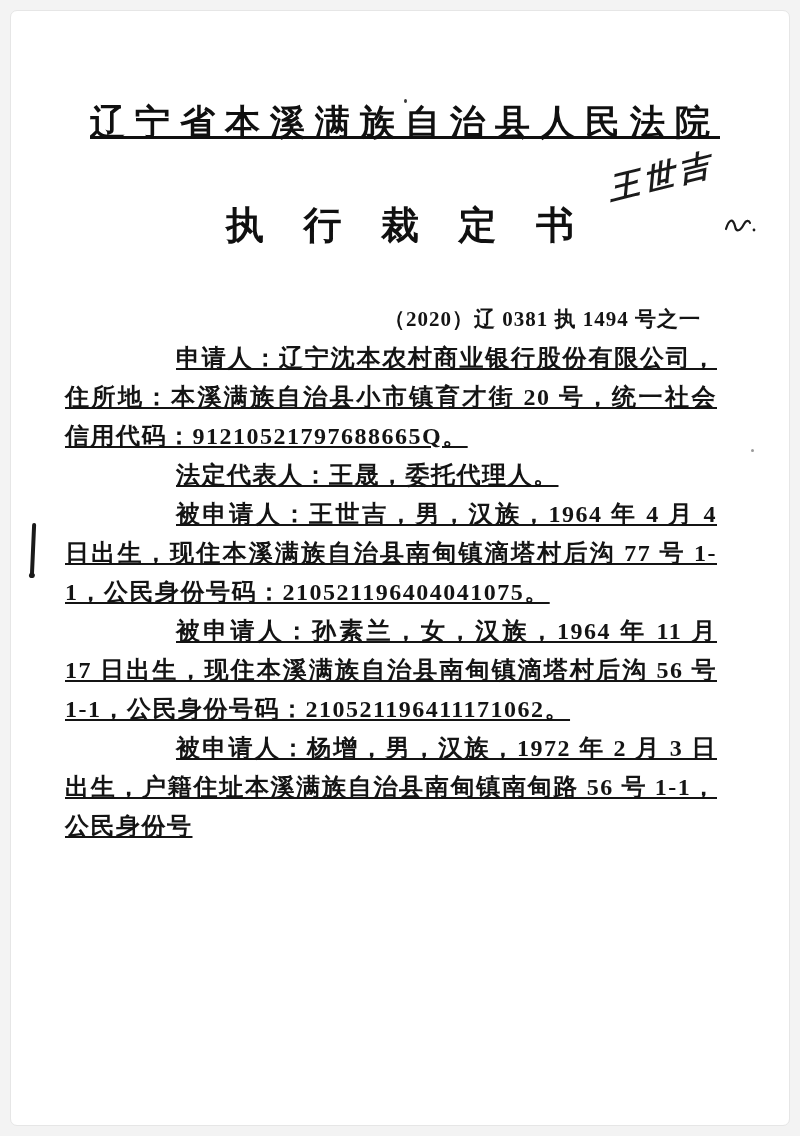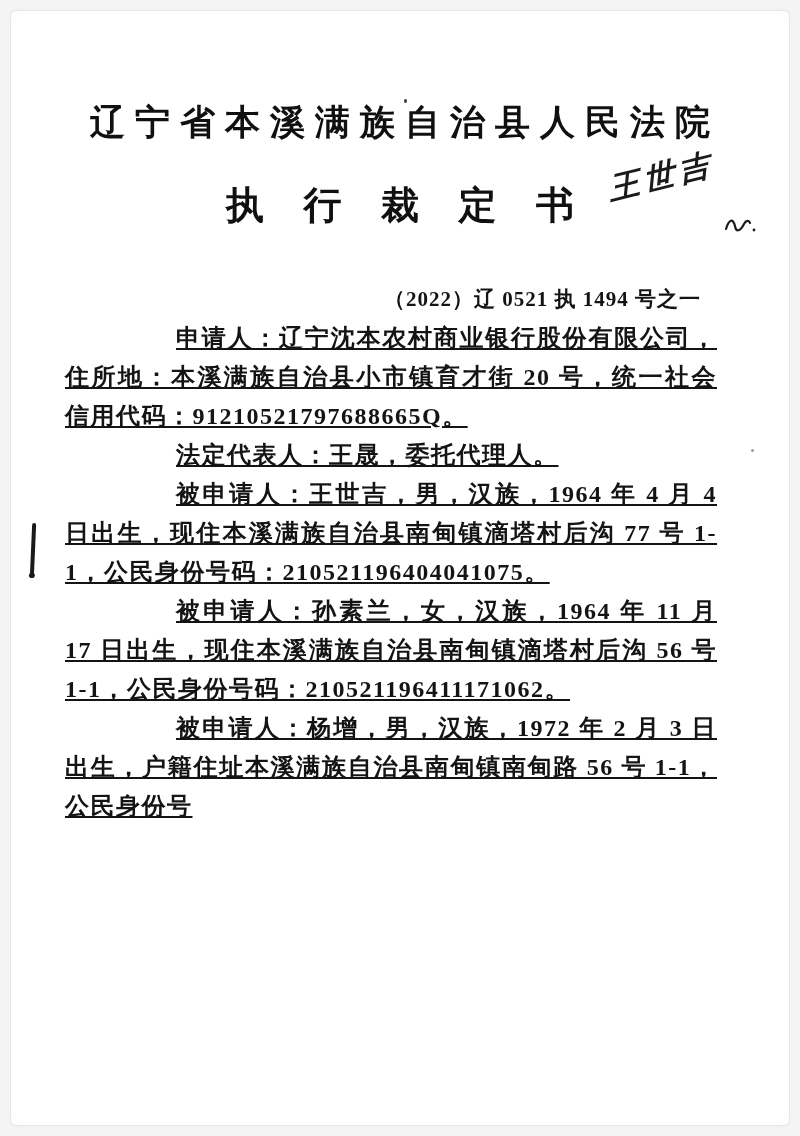--- a/index.html
+++ b/index.html
@@ -30,23 +30,24 @@
   .court-name {
     margin-top: 90px;
     text-align: center;
     font-size: 35px;
     font-weight: 700;
     letter-spacing: 10px;
     padding-left: 10px; 
     line-height: 44px;
     color: #101010;
     white-space: nowrap;
+    text-decoration: underline;
   }
   .doc-title {
-    margin-top: 36px;
+    margin-top: 56px;
     text-align: center;
     font-size: 38px;
     font-weight: 700;
     letter-spacing: 15px;
     padding-left: 15px;
     line-height: 48px;
     color: #101010;
     white-space: nowrap;
   }
   .case-number {
@@ -144,21 +145,21 @@
 
   <div class="doc-title">执 行 裁 定 书</div>
 
   <div class="signature">王世吉</div>
 
   <svg class="signature-flourish" width="34" height="26" viewBox="0 0 34 26">
     <path d="M3,16 C6,6 10,5 12,13 C13,19 17,19 21,11 C23,7 26,7 27,10" fill="none" stroke="#1b1b1b" stroke-width="2.2" stroke-linecap="round"></path>
     <circle cx="31" cy="17" r="1.4" fill="#1b1b1b"></circle>
   </svg>
 
-  <div class="case-number">（2022）辽 0521 执 1494 号之一</div>
+  <div class="case-number">（2020）辽 0381 执 1494 号之一</div>
 
   <div class="doc-body">
     <p>申请人：辽宁沈本农村商业银行股份有限公司，住所地：本溪满族自治县小市镇育才街 20 号，统一社会信用代码：91210521797688665Q。</p>
     <p>法定代表人：王晟，委托代理人。</p>
     <p>被申请人：王世吉，男，汉族，1964 年 4 月 4 日出生，现住本溪满族自治县南甸镇滴塔村后沟 77 号 1-1，公民身份号码：210521196404041075。</p>
     <p>被申请人：孙素兰，女，汉族，1964 年 11 月 17 日出生，现住本溪满族自治县南甸镇滴塔村后沟 56 号 1-1，公民身份号码：210521196411171062。</p>
     <p>被申请人：杨增，男，汉族，1972 年 2 月 3 日出生，户籍住址本溪满族自治县南甸镇南甸路 56 号 1-1，公民身份号</p>
   </div>
 
 </div>

